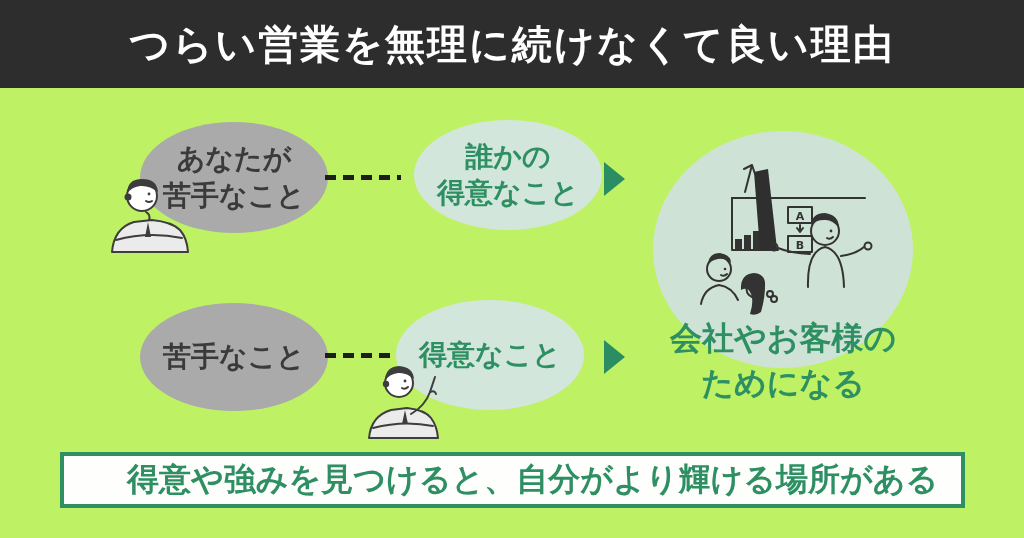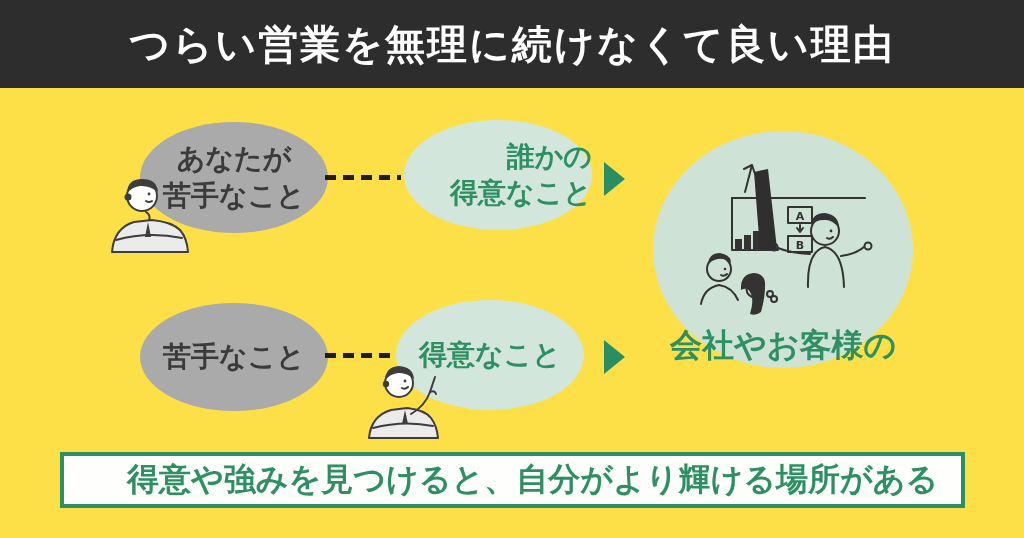--- a/index.html
+++ b/index.html
@@ -5,21 +5,21 @@
   * { margin: 0; padding: 0; box-sizing: border-box; }
   html, body { width: 1024px; height: 538px; }
   body {
     font-family: "DejaVu Sans", "Liberation Sans", sans-serif;
     background: #f4f2ed;
   }
   .page {
     position: relative;
     width: 1024px;
     height: 538px;
-    background: #fde047;
+    background: #bef264;
     overflow: hidden;
   }
   
   .titlebar {
     position: absolute;
     left: 0; top: 0;
     width: 1024px; height: 88px;
     background: #2d2d2d;
     display: flex; align-items: center; justify-content: center;
   }
@@ -38,21 +38,21 @@
     align-items: center; justify-content: center;
     text-align: center;
     font-weight: 700;
     font-size: 28px;
     line-height: 1.3;
     white-space: nowrap;
   }
   .bubble.gray  { background: #aaaaaa; color: #3a3a3a; }
   .bubble.green { background: #d2e6db; color: #2e8f63; }
   .bubble.r1-source { left: 140px; top: 122px; width: 188px; height: 111px; }
-  .bubble.r1-target { left: 404px; top: 120px; width: 188px; height: 110px; align-items: flex-end; }
+  .bubble.r1-target { left: 414px; top: 120px; width: 188px; height: 110px; }
   .bubble.r2-source { left: 140px; top: 303px; width: 188px; height: 108px; }
   .bubble.r2-target { left: 396px; top: 300px; width: 188px; height: 110px; }
   
   .dash {
     position: absolute;
     width: 76px; height: 5px;
     background: repeating-linear-gradient(90deg, #1e1e1e 0 11px, transparent 11px 18px);
   }
   .dash.row1 { left: 325px; top: 175px; }
   .dash.row2 { left: 325px; top: 353px; }
@@ -78,21 +78,21 @@
     border-radius: 50%;
     background: #cfe2d6;
   }
   .result-art {
     position: absolute;
     left: 688px; top: 152px;
     width: 192px; height: 172px;
   }
   .result-text {
     position: absolute;
-    left: 631px; top: 323px;
+    left: 631px; top: 316px;
     width: 304px;
     text-align: center;
     color: #2e8f63;
     font-size: 32px;
     font-weight: 700;
     line-height: 45px;
     white-space: nowrap;
   }
   
   .banner {
@@ -217,19 +217,20 @@
       <circle cx="67" cy="137" r="8.5"></circle>
       <circle cx="71" cy="136" r="1.2" fill="#333333" stroke="none"></circle>
       <path d="M68,142 q2,1.5 4,-0.5"></path>
       <circle cx="82" cy="142" r="3"></circle>
       <circle cx="86" cy="147" r="3"></circle>
     </g>
   </svg>
 
   <div class="result-text">
     <div>会社やお客様の</div>
+    <div>ためになる</div>
   </div>
 
   <div class="banner">
     <span>得意や強みを見つけると、自分がより輝ける場所がある</span>
   </div>
 
 </div>
 
 </body></html>

